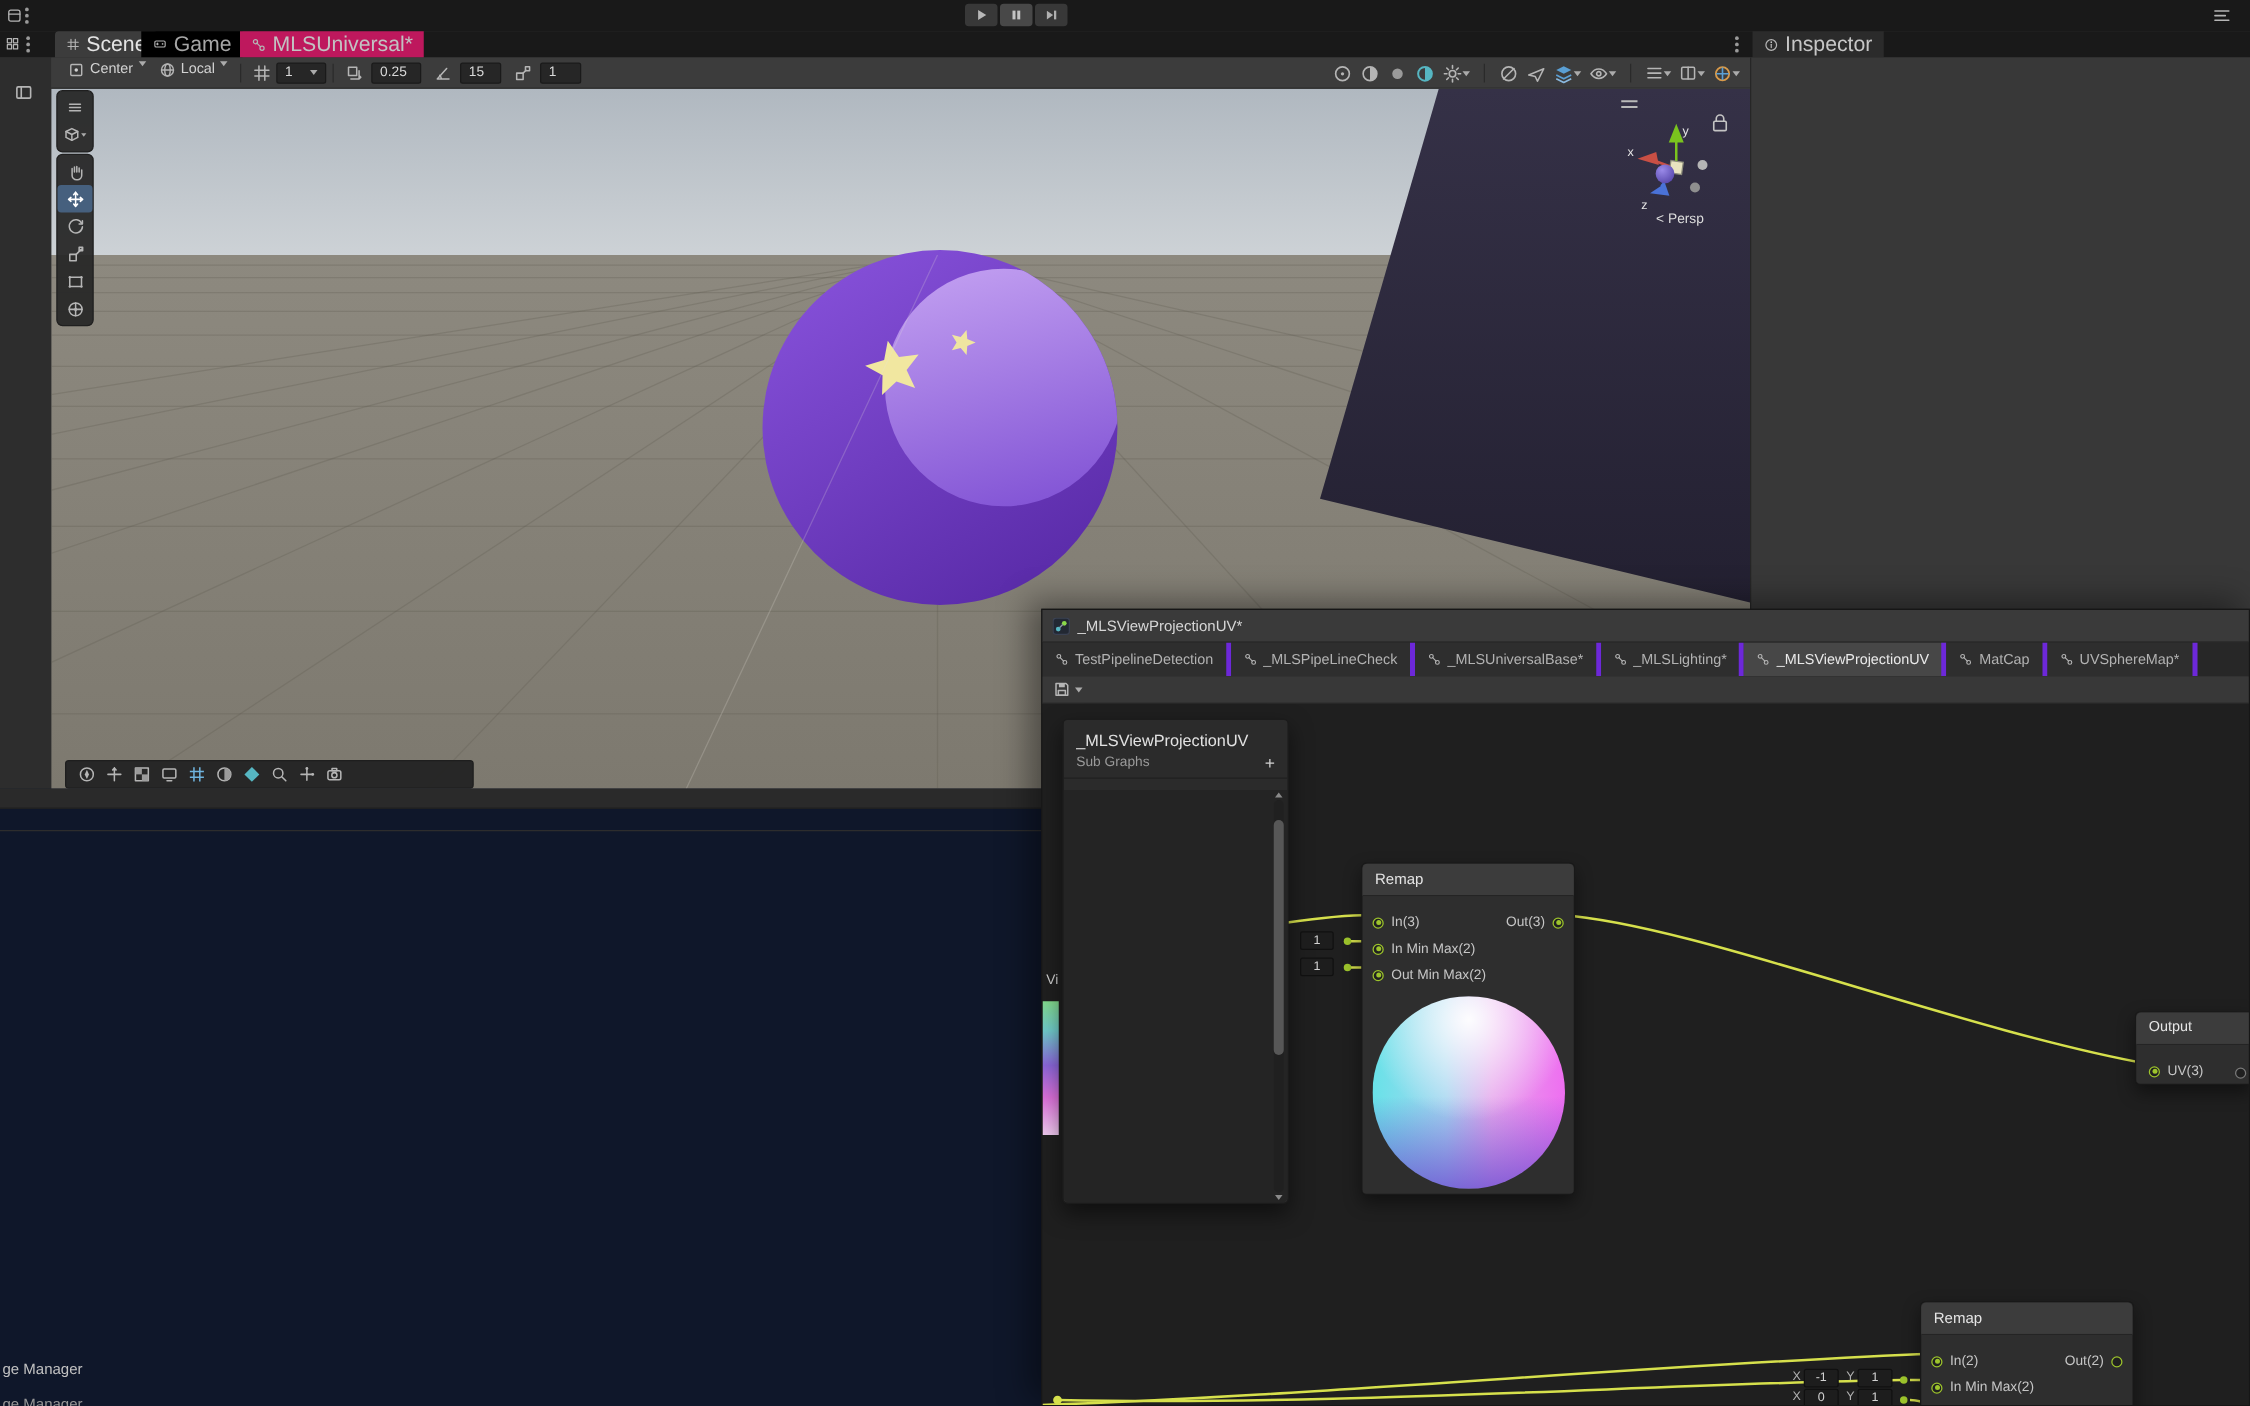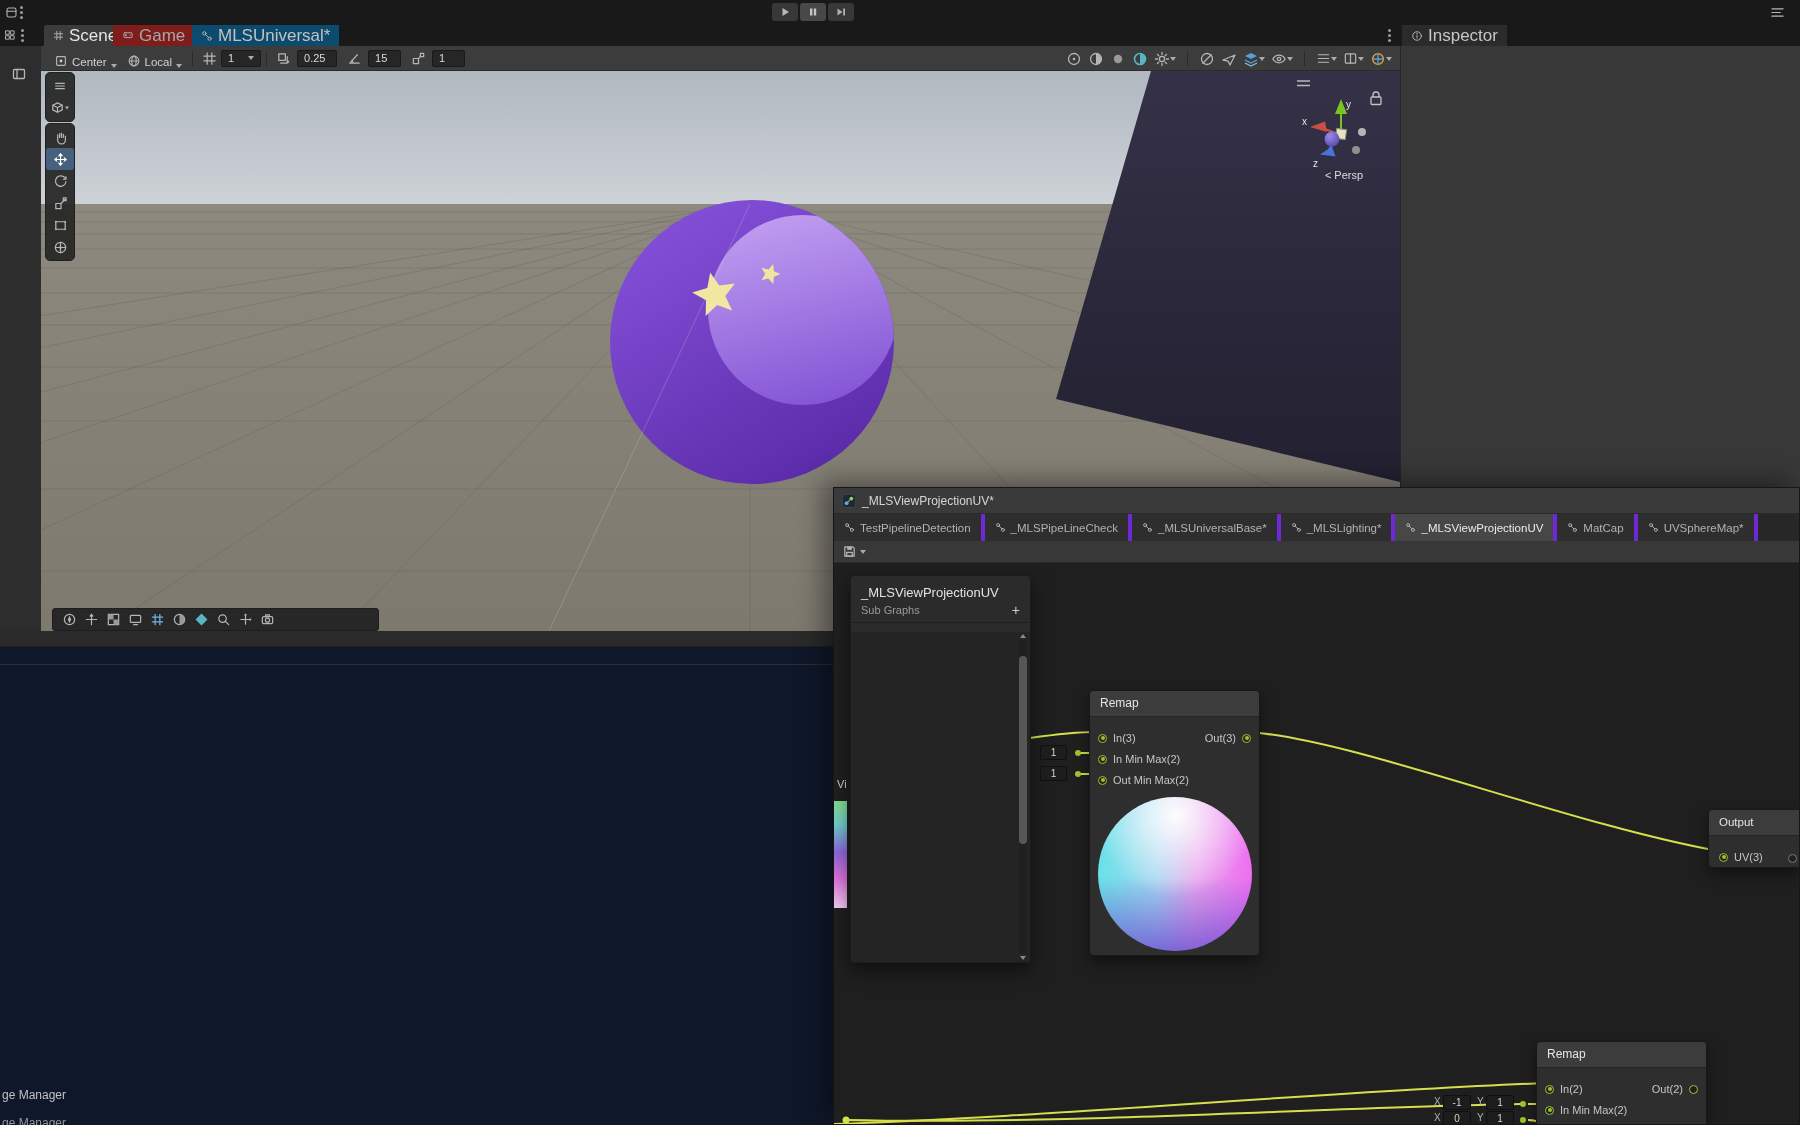--- a/index.html
+++ b/index.html
@@ -12,21 +12,21 @@
   .kebab{width:3px;height:3px;border-radius:50%;background:#9a9a9a;box-shadow:0 5px 0 #9a9a9a,0 10px 0 #9a9a9a;display:inline-block}
   
   .top-bar{left:0;top:0;width:1800px;height:25px;background:#191919}
   .playbtn{width:26px;height:18px;background:#383838;border-radius:3px;display:flex;align-items:center;justify-content:center;margin-right:2px}
   .playbtn.lit{background:#484848}
   
   .tab-row{left:0;top:25px;width:1800px;height:21px;background:#191919}
   .dtab{position:absolute;top:0;height:21px;display:flex;align-items:center;gap:5px;padding:0 9px;font-size:17px;white-space:nowrap}
   
   .scene-toolbar{left:41px;top:46px;width:1359px;height:25px;background:#3c3c3c;border-bottom:1px solid #2c2c2c;display:flex;align-items:center;padding:0 8px}
-  .ddl{display:flex;align-items:flex-end;gap:4px;font-size:11.5px;color:#d2d2d2;padding:0 5px;height:19px}
+  .ddl{display:flex;align-items:flex-start;gap:4px;font-size:11.5px;color:#d2d2d2;padding:0 5px;height:19px}
   .tfield{background:#262626;border:1px solid #1a1a1a;border-radius:2px;height:17px;display:flex;align-items:center;padding:0 6px;font-size:11px;color:#d8d8d8;min-width:30px}
   .tbico{display:flex;align-items:center;gap:2px;padding:0 4px}
   
   .left-strip{left:0;top:46px;width:41px;height:585px;background:#2d2d2d}
   .scene-view{left:41px;top:71px;width:1359px;height:560px;overflow:hidden}
   .inspector{left:1400px;top:46px;width:400px;height:1079px;background:#383838;border-left:1px solid #262626}
   .bottom-panel{left:0;top:631px;width:1400px;height:494px;background:#0f172a}
   
   .toolgrp{position:absolute;background:rgba(40,40,40,.95);border:1px solid #1f1f1f;border-radius:5px;display:flex;flex-direction:column;align-items:center}
   .toolcell{width:28px;height:22px;display:flex;align-items:center;justify-content:center;border-radius:3px}
@@ -119,29 +119,29 @@
       </svg>
     </span>
   <span class="abs kebab" style="left:21px;top:4px"></span>
 
   <div class="dtab" style="left:44px;background:#3c3c3c;color:#e4e4e4;border-radius:3px 3px 0 0">
     <svg class="i" width="11" height="11" viewBox="0 0 16 16">
         <path d="M5.5 2v12M10.5 2v12M2 5.5h12M2 10.5h12"></path>
       </svg>
     <span>Scene</span>
   </div>
-  <div class="dtab" style="left:113px;background:#7f1d1d;color:#a6a6a6">
+  <div class="dtab" style="left:113px;background:#000000;color:#a6a6a6">
     <svg class="i" width="12" height="11" viewBox="0 0 16 16">
         <rect x="2" y="4" width="12" height="7" rx="1.5"></rect>
         <circle cx="11" cy="7.5" r="1" fill="#a6a6a6" stroke="none"></circle>
         <path d="M5 6.5v2M4 7.5h2"></path>
       </svg>
     <span>Game</span>
   </div>
-  <div class="dtab" style="left:192px;background:#0c4a6e;color:#c2c2c2">
+  <div class="dtab" style="left:192px;background:#be185d;color:#c2c2c2">
     <svg class="i" width="12" height="12" viewBox="0 0 16 16">
         <circle cx="4.5" cy="4.5" r="2.2"></circle>
         <circle cx="11.5" cy="11.5" r="2.2"></circle>
         <path d="M6 6l4 4"></path>
       </svg>
     <span>MLSUniversal*</span>
   </div>
 
   <span class="abs kebab" style="left:1388px;top:4px"></span>
   <div class="dtab" style="left:1402px;background:#2b2b2b;color:#c6c6c6">

